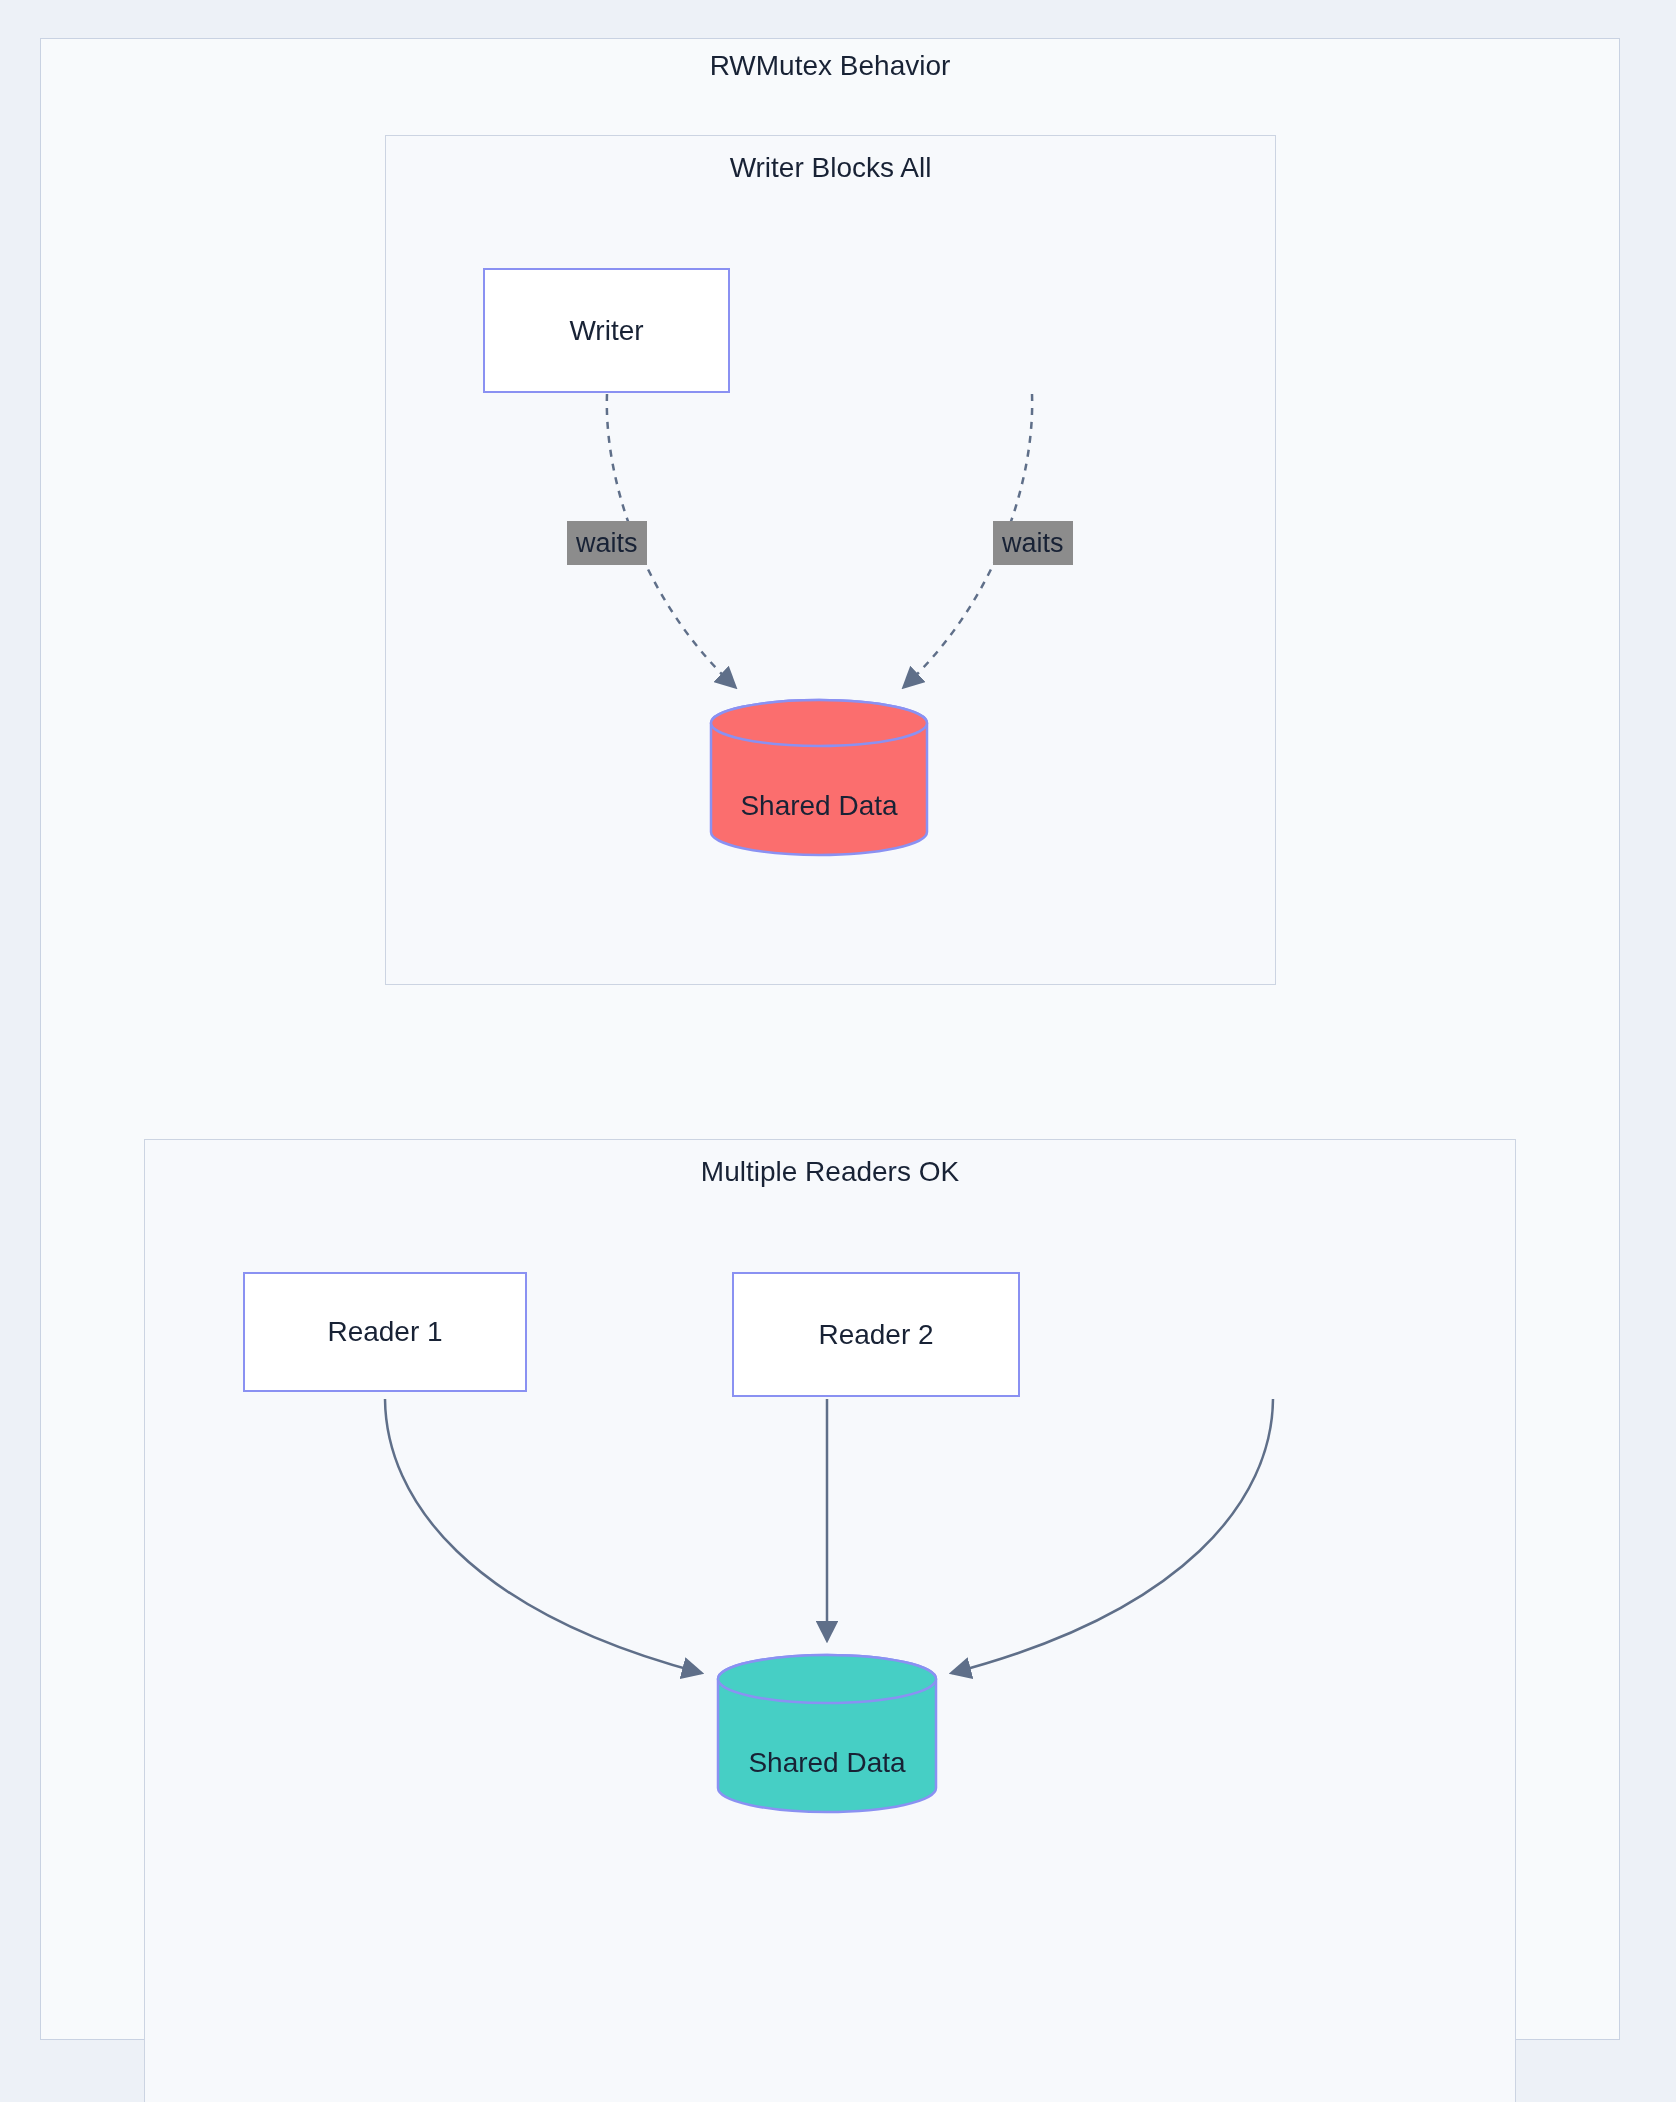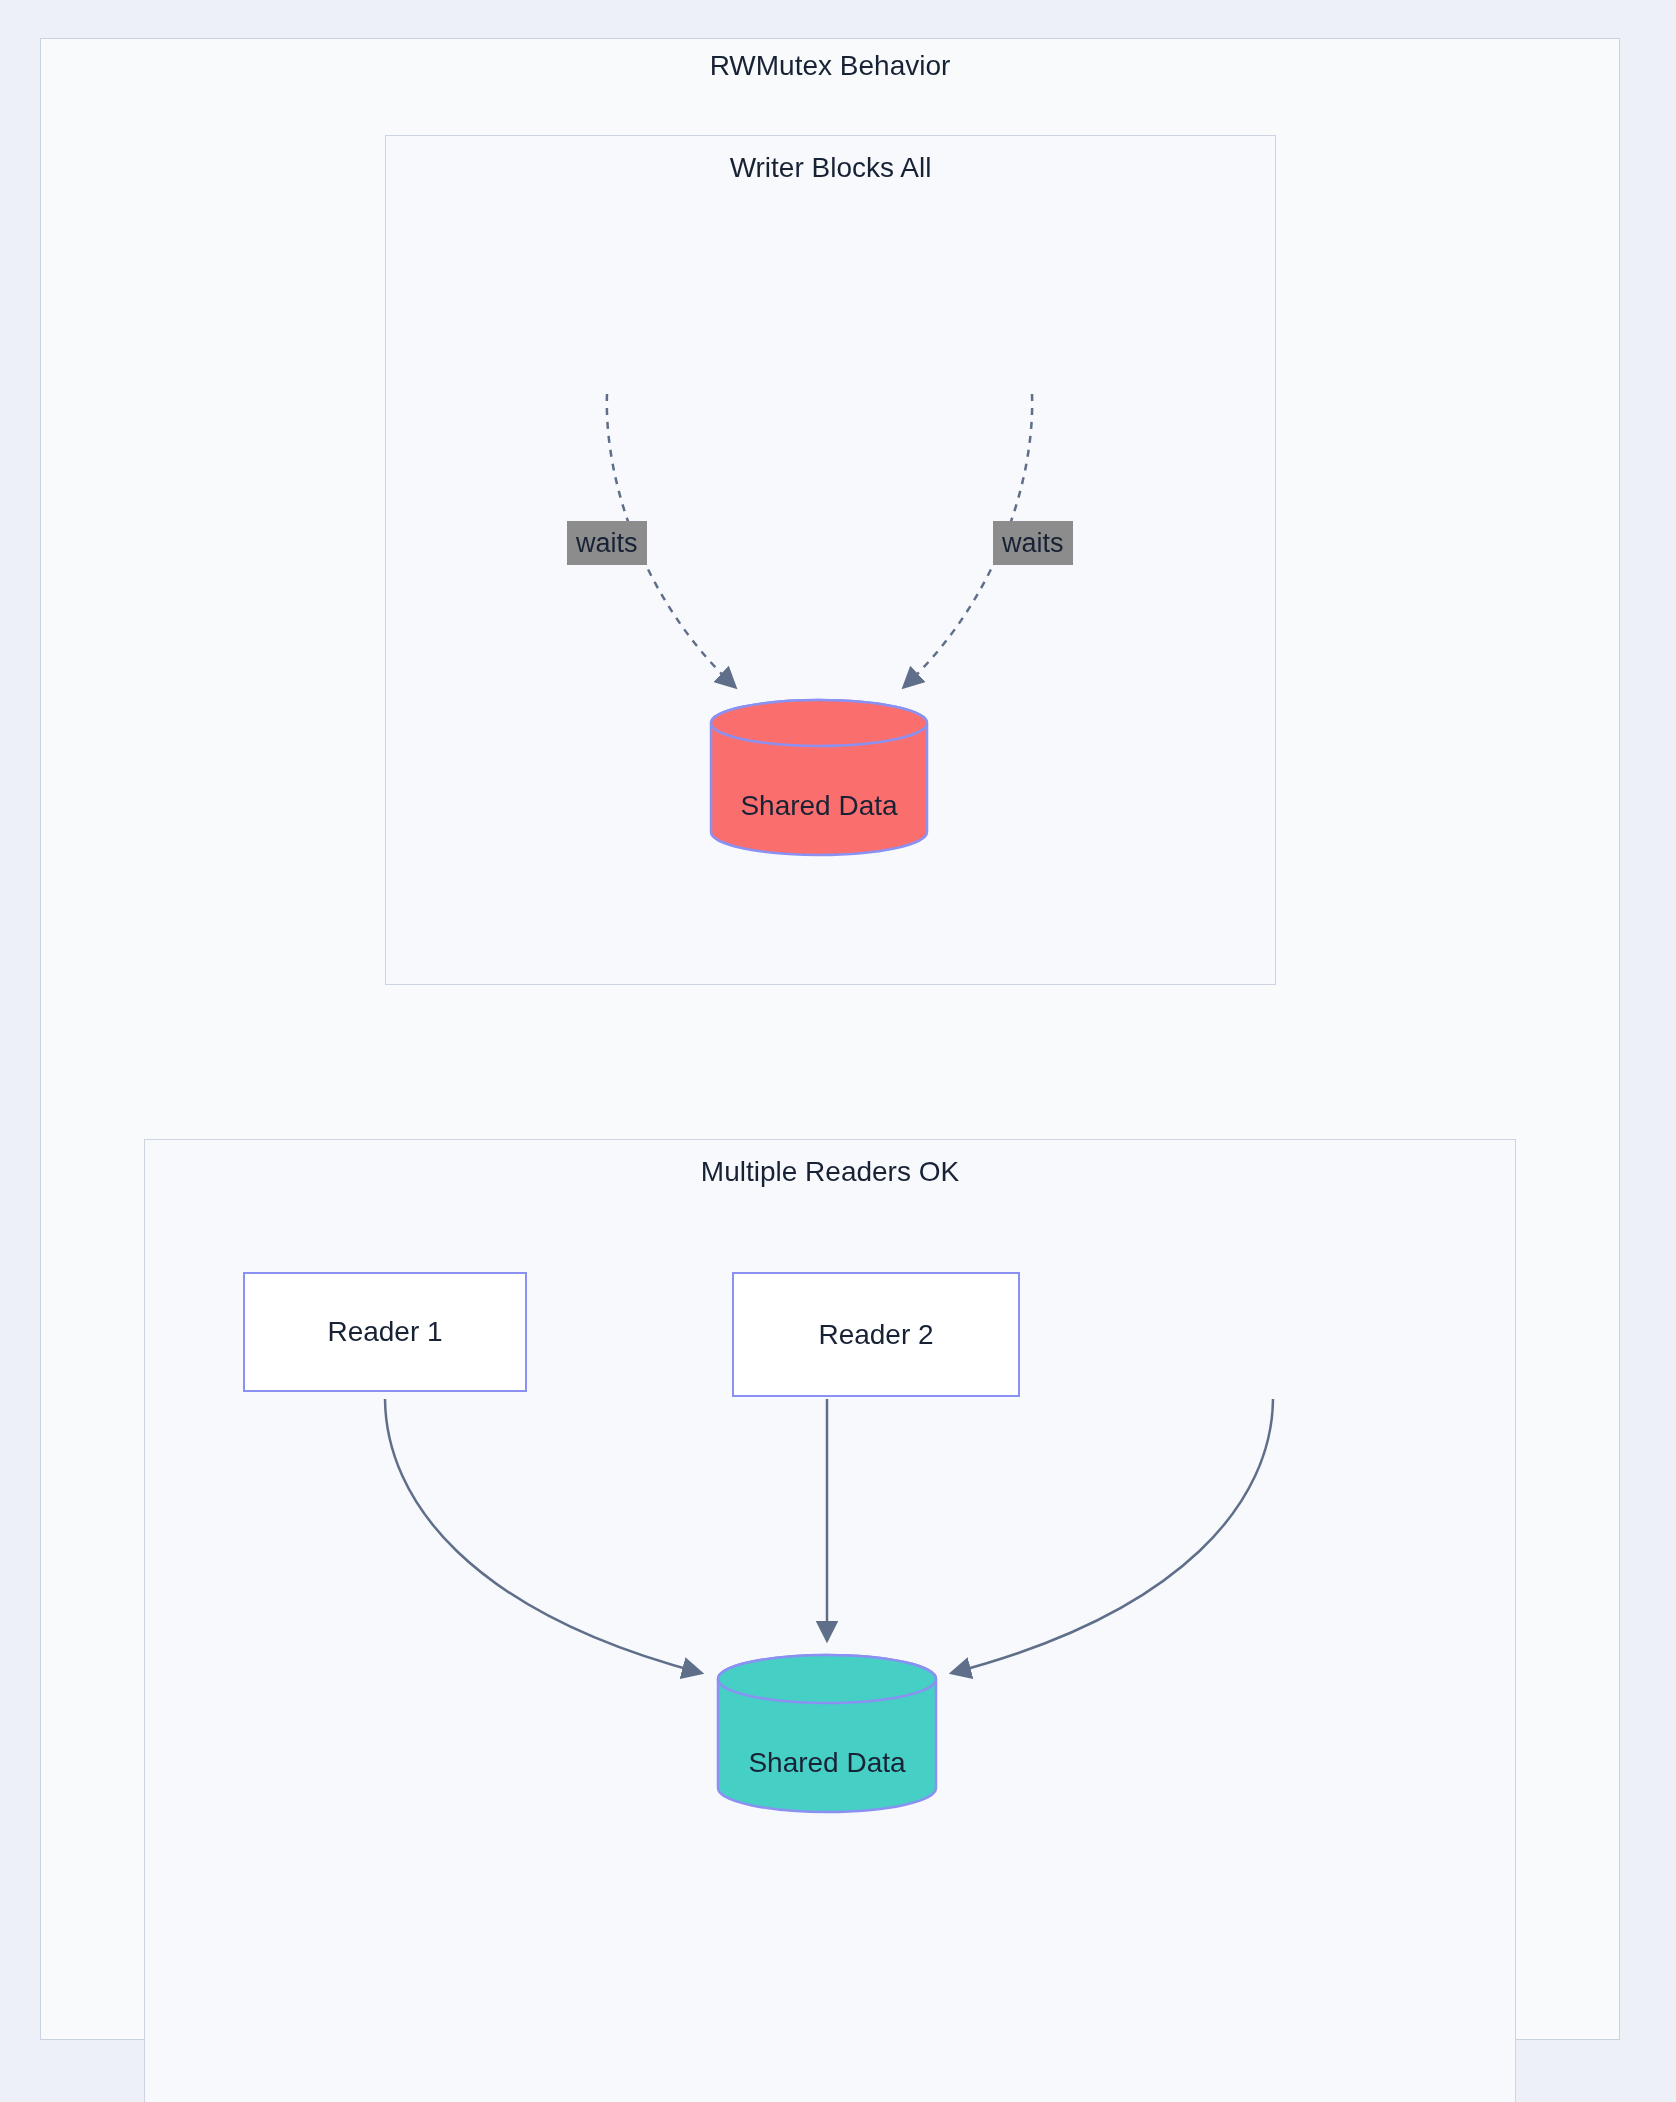--- a/index.html
+++ b/index.html
@@ -96,20 +96,23 @@
       <path class="cyl cyl-red" d="M711,723 A108,23 0 0 1 927,723 L927,832 A108,23 0 0 1 711,832 Z"></path>
       <ellipse class="cyl cyl-red" cx="819" cy="723" rx="108" ry="23"></ellipse>
     </g>
 
     <g>
       <path class="cyl cyl-teal" d="M718,1679 A109,24 0 0 1 936,1679 L936,1788 A109,24 0 0 1 718,1788 Z"></path>
       <ellipse class="cyl cyl-teal" cx="827" cy="1679" rx="109" ry="24"></ellipse>
     </g>
   </svg>
 
+  <div class="node n-writer">
+    <span>Writer</span>
+  </div>
   <div class="node n-reader1">
     <span>Reader 1</span>
   </div>
   <div class="node n-reader2">
     <span>Reader 2</span>
   </div>
 
   <div class="cyl-label cl-red">Shared Data</div>
   <div class="cyl-label cl-teal">Shared Data</div>
 

